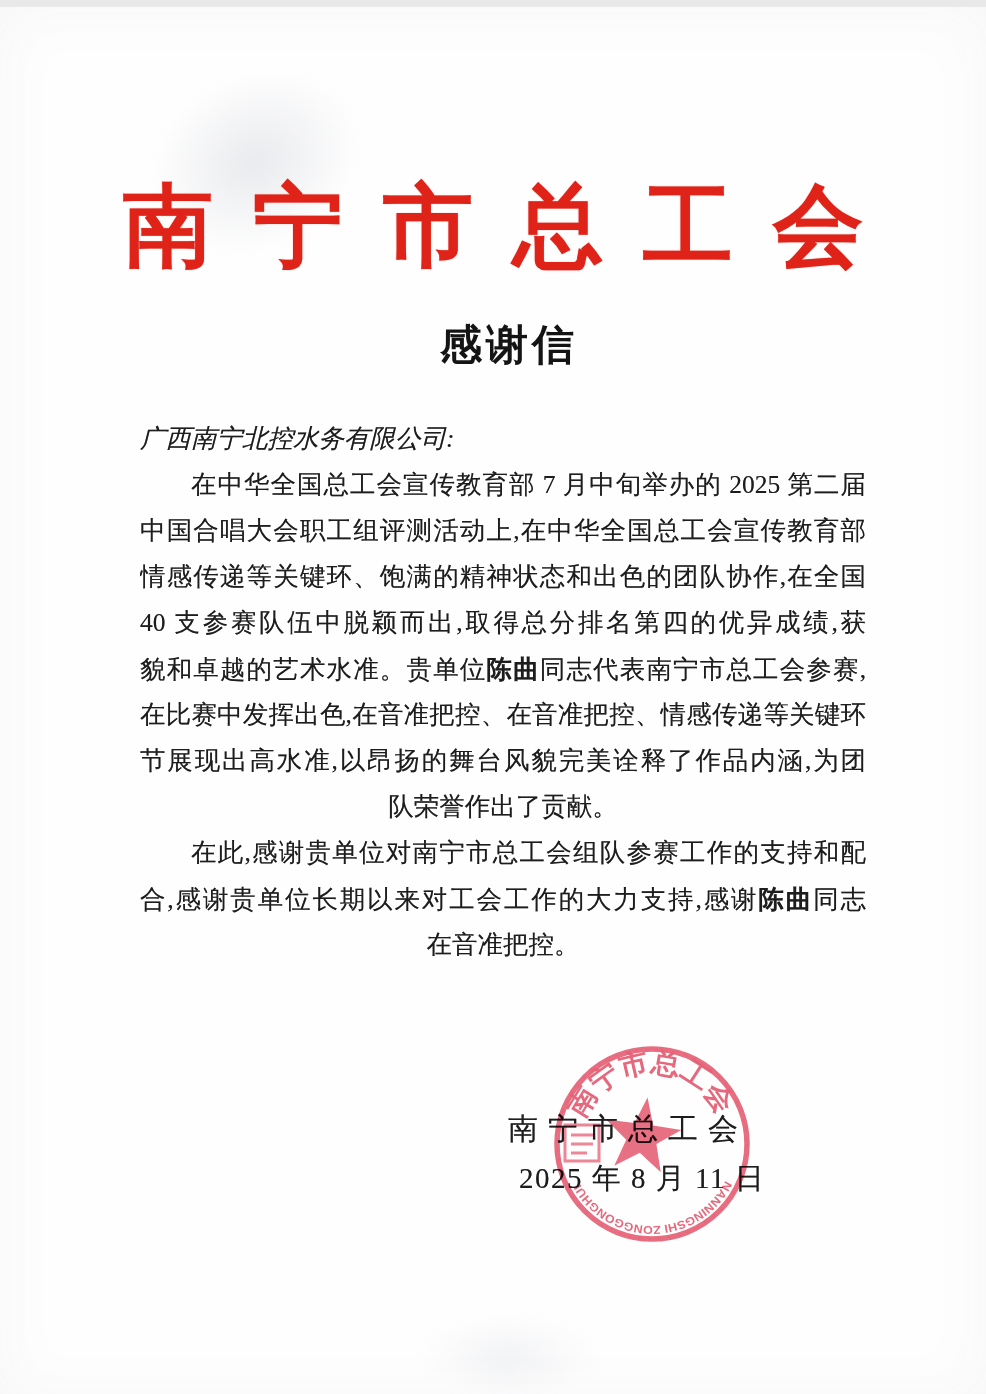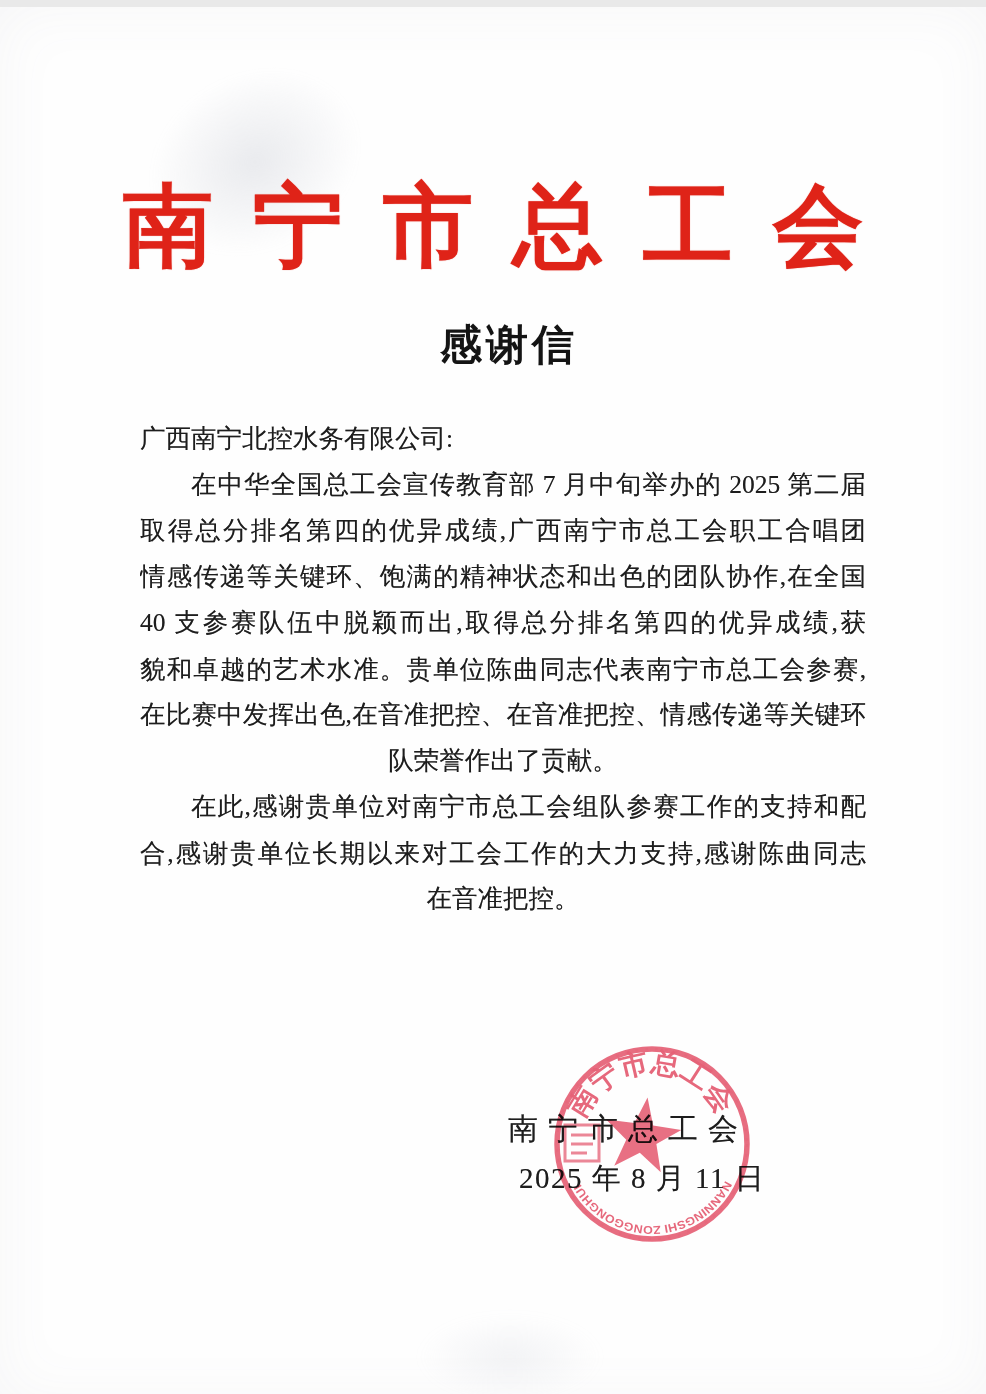--- a/index.html
+++ b/index.html
@@ -40,22 +40,22 @@
     color:#141414;
   }
   .letter-body {
     position:absolute; left:140px; top:409px; width:726px;
     font-size:25.5px; line-height:46px;
     text-shadow:0 0 .5px rgba(0,0,0,.45);
   }
   .bline { height:46px; overflow:hidden;text-align:center; }
   .bline.just { text-align:justify; text-align-last:justify; }
   .bline.ind { text-indent:2em; }
-  .bline b.em, .letter-body b { font-family:"Liberation Sans","DejaVu Sans",sans-serif; font-weight:normal; }
-  .recipient { height:46px; }
+  .bline b.em, .letter-body b { font-family:"Liberation Sans","DejaVu Sans",sans-serif; font-weight:bold; }
+  .recipient { height:46px;font-style:italic; }
   .sig-name {
     position:absolute; top:1102px; left:508px;
     font-size:30px; line-height:40px; letter-spacing:10px; white-space:nowrap;
     text-shadow:0 0 .5px rgba(0,0,0,.45);
   }
   .sig-date {
     position:absolute; top:1151px; left:519px;
     font-size:29px; line-height:40px; letter-spacing:1.5px; white-space:nowrap;
     text-shadow:0 0 .5px rgba(0,0,0,.45);
   }
@@ -74,25 +74,26 @@
   <div class="smudge2"></div>
 
   <div class="masthead">南宁市总工会</div>
 
   <div class="doc-title">感谢信</div>
 
   <div class="letter-body">
     <div class="recipient">广西南宁北控水务有限公司:</div>
 
   <div class="bline ind just">在中华全国总工会宣传教育部 7 月中旬举办的 2025 第二届</div>
-      <div class="bline just">取得总分排名第四的优异成绩,广西南宁市总工会职工合唱团</div>
+      <div class="bline just">中国合唱大会职工组评测活动上,在中华全国总工会宣传教育部</div>
       <div class="bline just">情感传递等关键环、饱满的精神状态和出色的团队协作,在全国</div>
       <div class="bline just">40 支参赛队伍中脱颖而出,取得总分排名第四的优异成绩,获</div>
       <div class="bline just">貌和卓越的艺术水准。贵单位<b class="em">陈曲</b>同志代表南宁市总工会参赛,</div>
       <div class="bline just">在比赛中发挥出色,在音准把控、在音准把控、情感传递等关键环</div>
+      <div class="bline just">节展现出高水准,以昂扬的舞台风貌完美诠释了作品内涵,为团</div>
       <div class="bline">队荣誉作出了贡献。</div>
       <div class="bline ind just">在此,感谢贵单位对南宁市总工会组队参赛工作的支持和配</div>
       <div class="bline just">合,感谢贵单位长期以来对工会工作的大力支持,感谢<b class="em">陈曲</b>同志</div>
       <div class="bline">在音准把控。</div>
     </div>
 
   <div class="sig-name">南宁市总工会</div>
   <div class="sig-date">2025 年 8 月 11 日</div>
 
   <svg class="seal" viewBox="0 0 230 230" aria-hidden="true">

